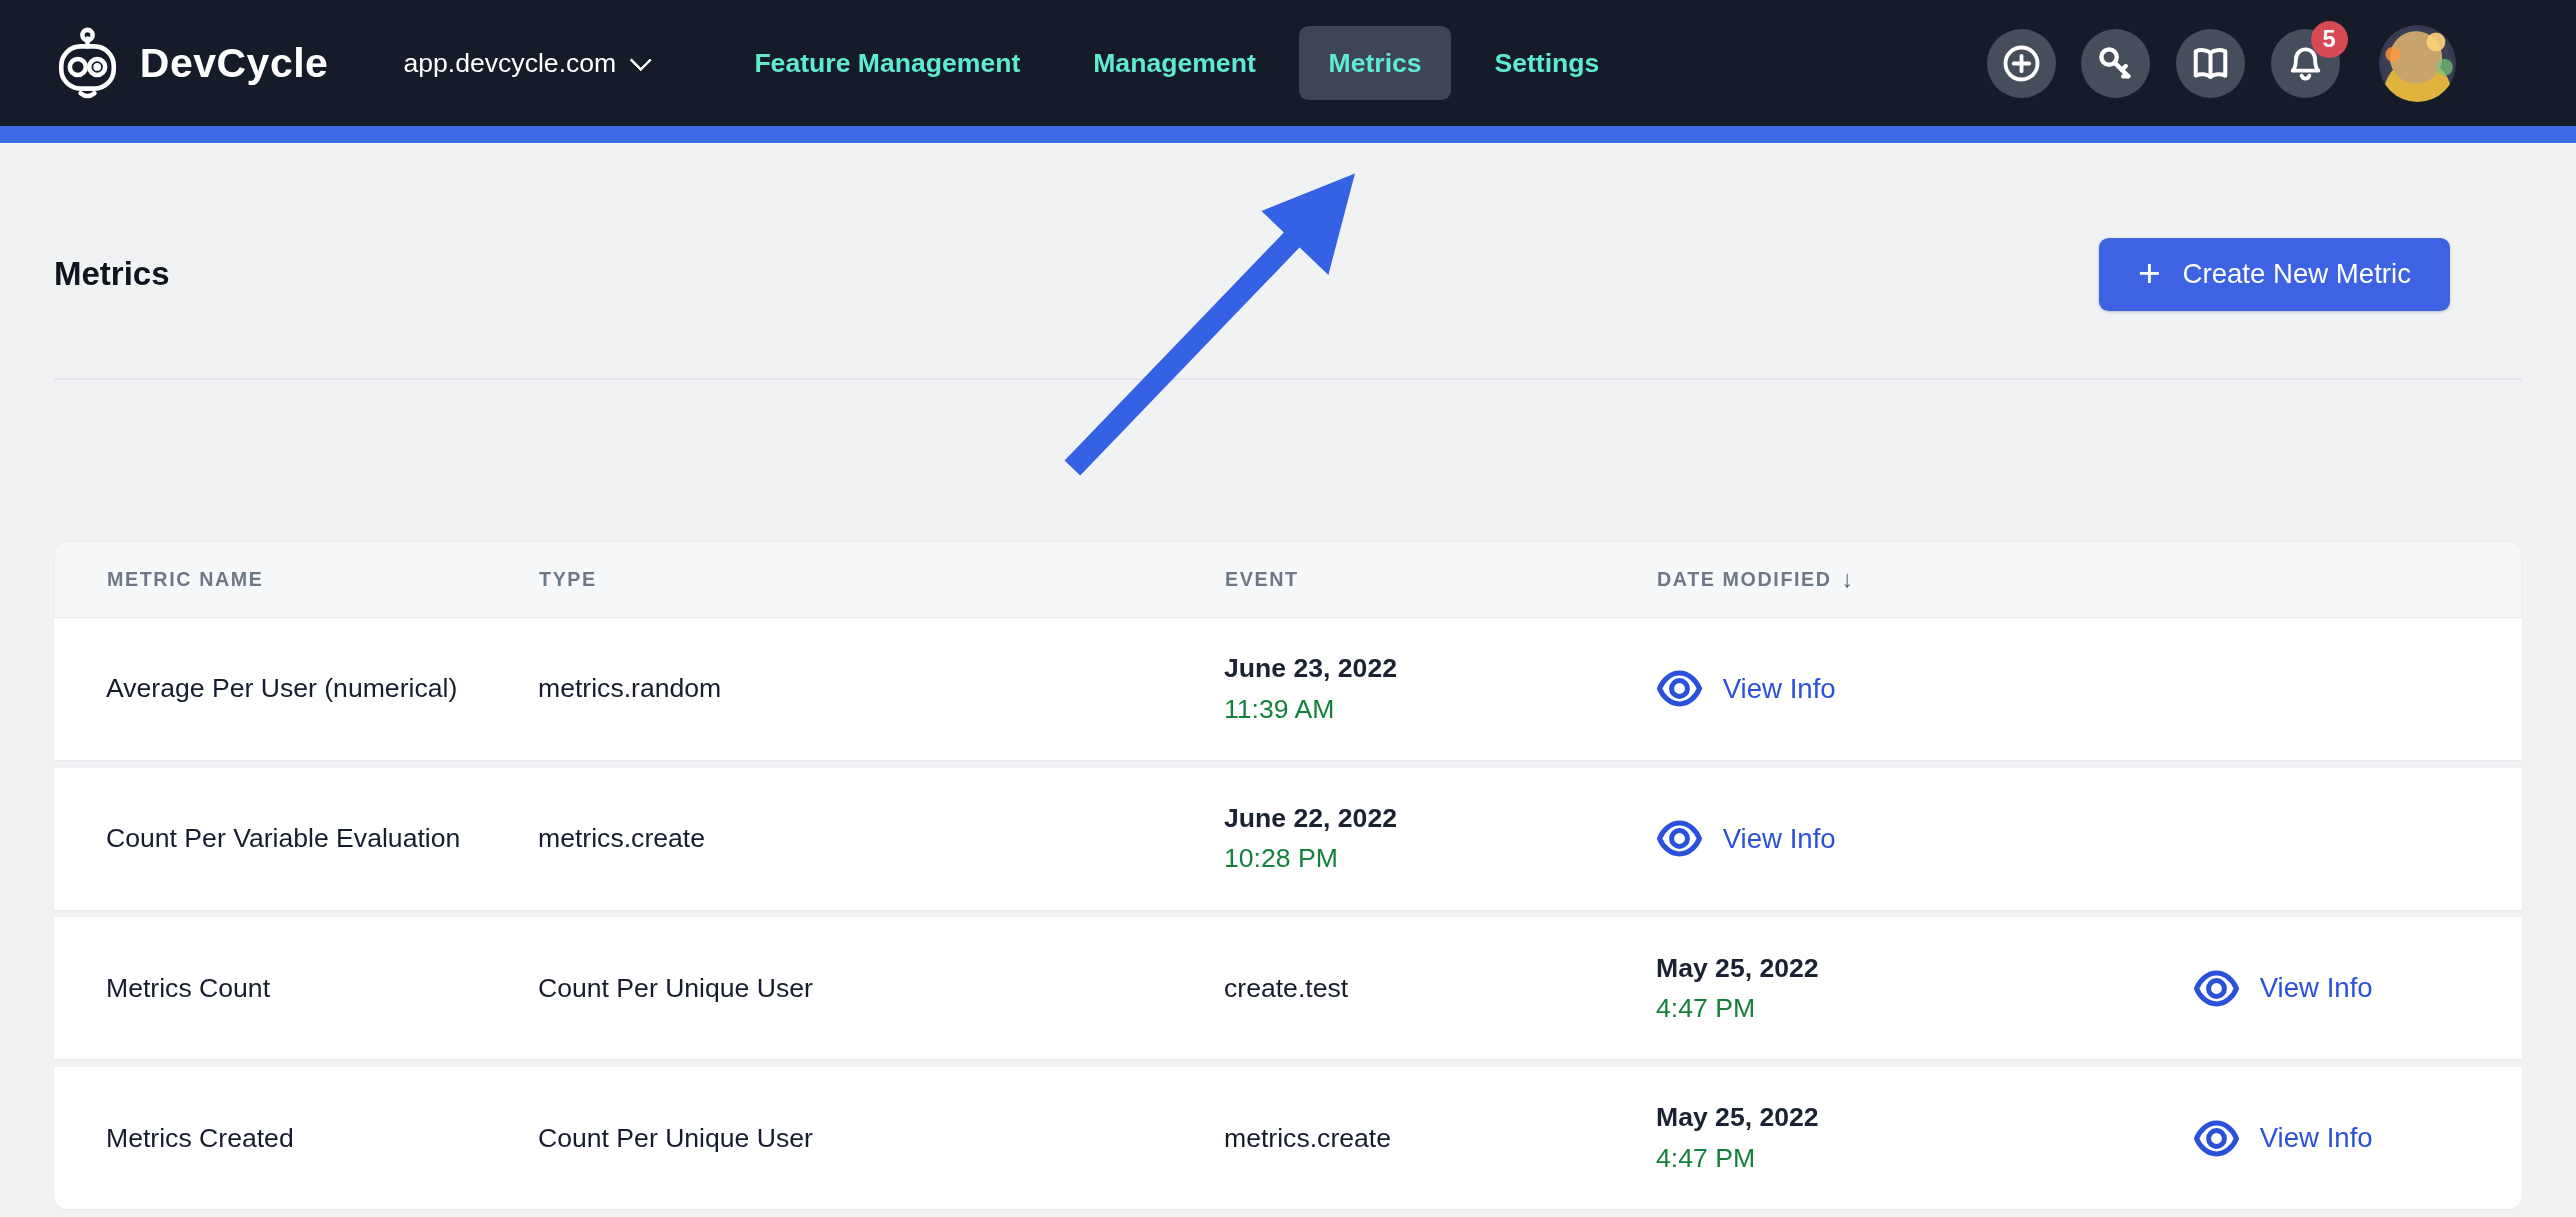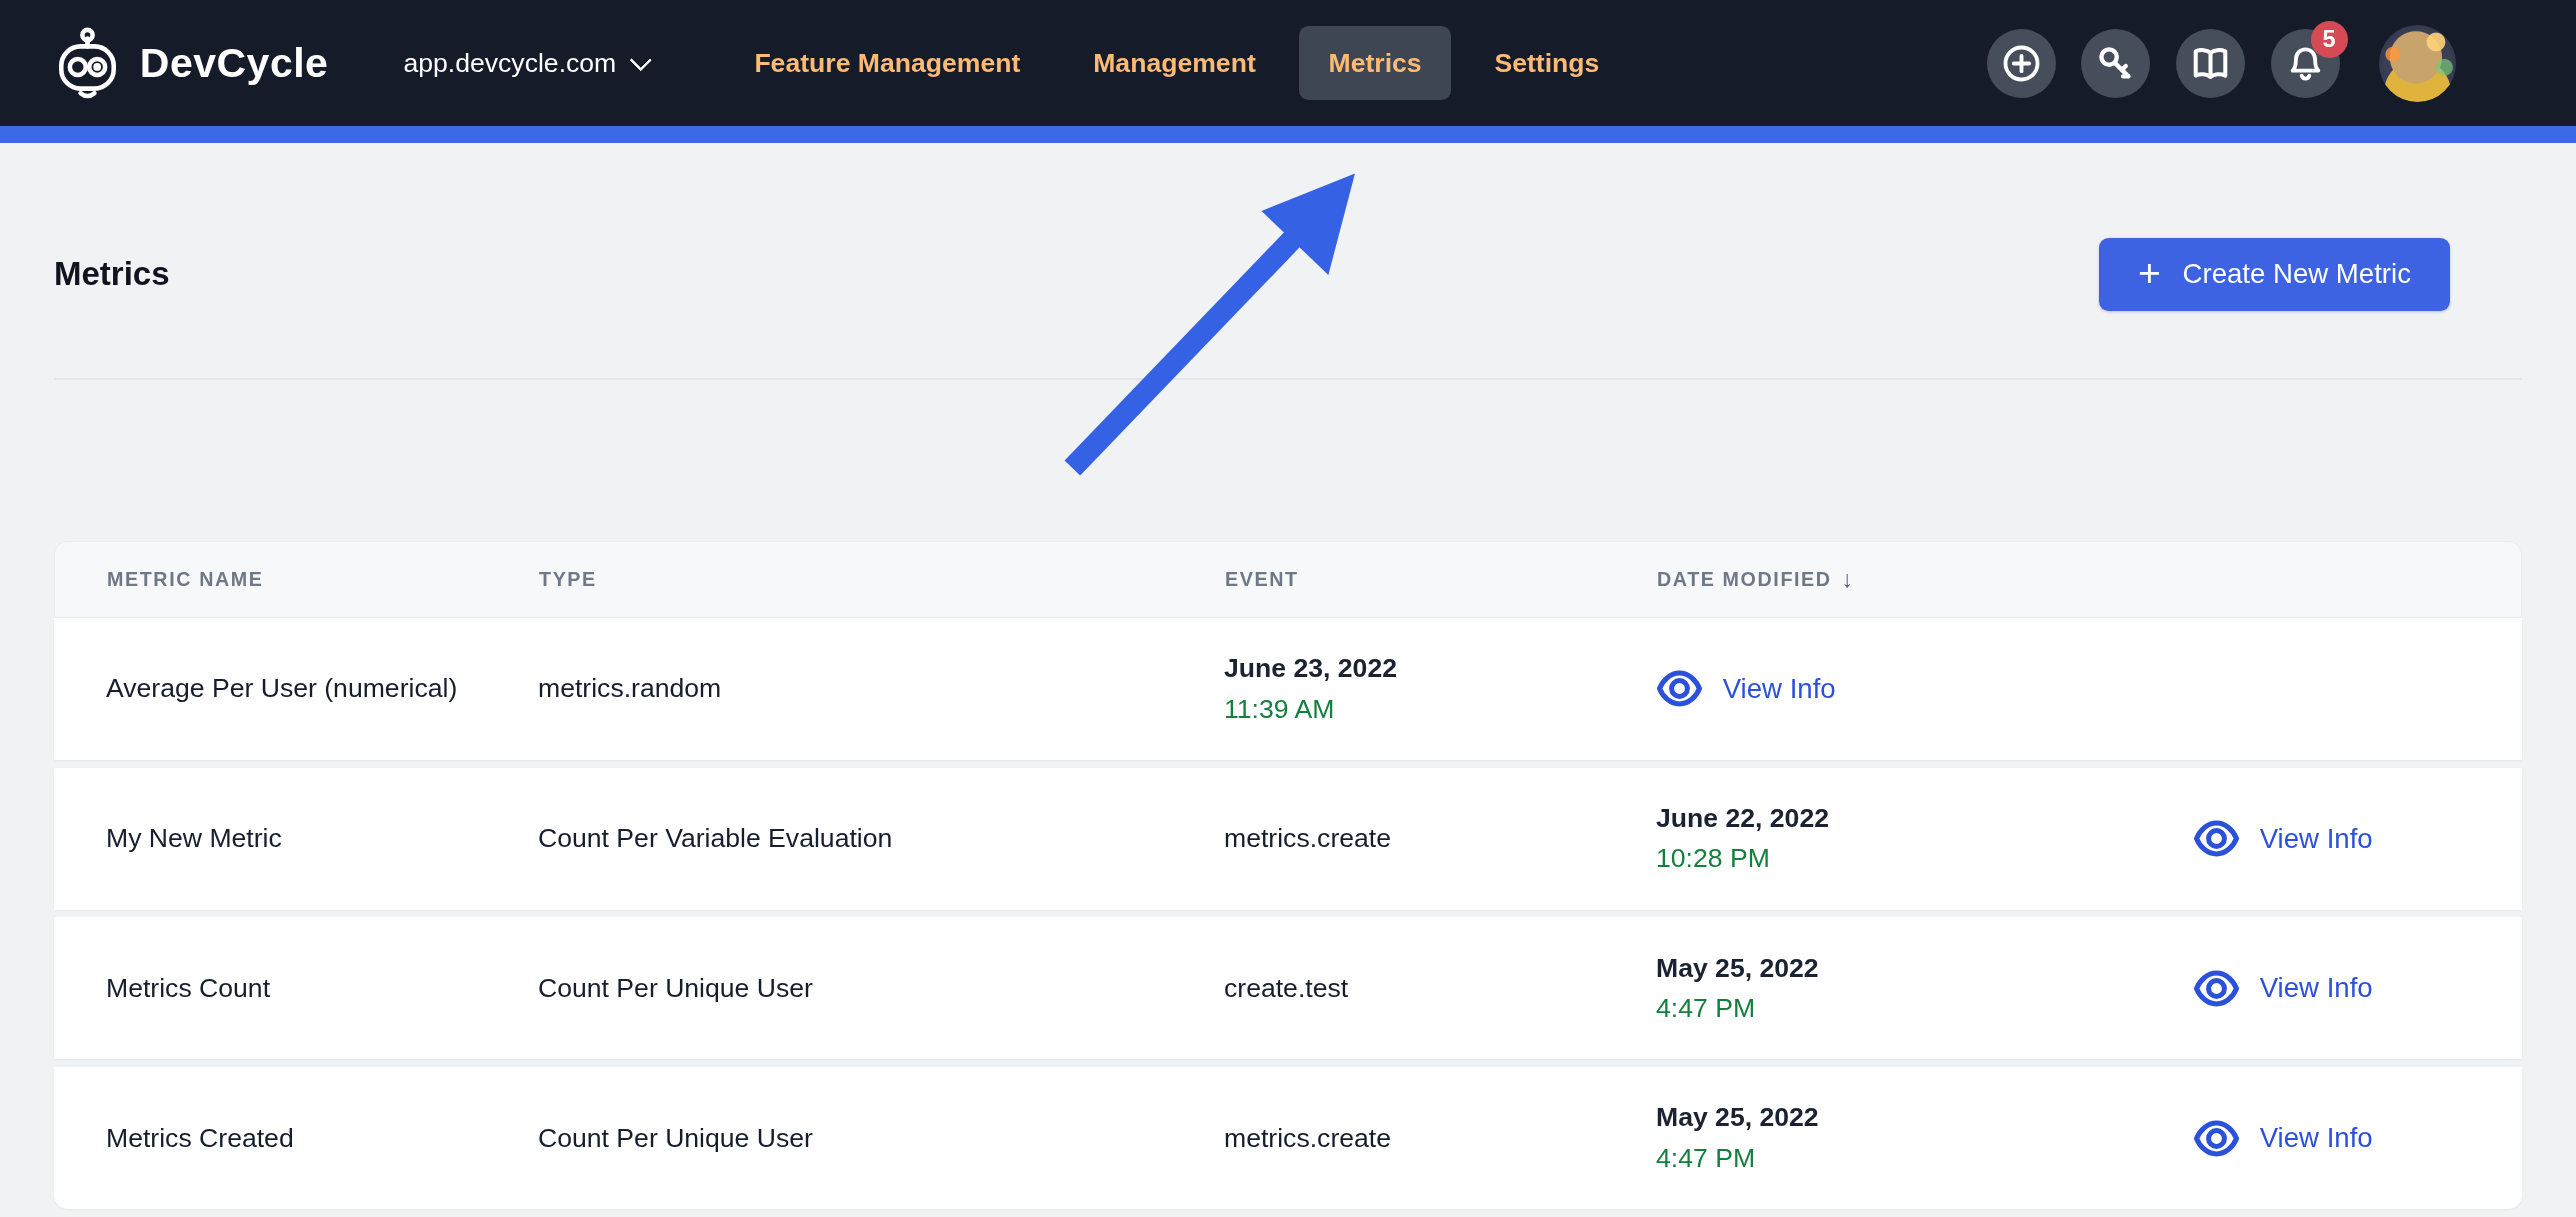--- a/index.html
+++ b/index.html
@@ -15,21 +15,21 @@
     padding:0 120px 0 51px; position:relative;
   }
   .brand { display:flex; align-items:center; gap:15.8px; }
   .brand svg { display:block; }
   .brand-name { color:#fff; font-size:41px; font-weight:700; letter-spacing:0.5px; }
   .proj { display:flex; align-items:center; gap:13.8px; margin-left:75px; cursor:pointer; }
   .proj-label { color:#fff; font-size:26.6px; font-weight:400; }
   .chev { width:15.8px; height:15.8px; border-right:3.4px solid #fff; border-bottom:3.4px solid #fff; transform:rotate(45deg) translateY(-3.9px); border-radius:1px; }
   .nav-links { display:flex; align-items:center; margin-left:79px; }
   .nav-link {
-    color:#fdba74; font-size:26.6px; font-weight:600; padding:21.7px 29.5px; border-radius:9.8px;
+    color:#5eead4; font-size:26.6px; font-weight:600; padding:21.7px 29.5px; border-radius:9.8px;
     cursor:pointer; white-space:nowrap; margin-right:13.8px;
   }
   .nav-link.active { background:#3e4654; }
   .nav-right { margin-left:auto; display:flex; align-items:center; gap:25.6px; }
   .icon-btn {
     width:69px; height:69px; border-radius:50%; background:#464e5c;
     display:flex; align-items:center; justify-content:center; cursor:pointer; position:relative;
   }
   .badge {
     position:absolute; top:-7.9px; right:-7.9px; min-width:37px; height:37px; border-radius:50%;
@@ -207,21 +207,20 @@
         <g fill="none" stroke="#2b50da" stroke-width="3.4">
           <path d="M16 5.5 C9.8 5.5 4.6 10.4 2.4 16 C4.6 21.6 9.8 26.5 16 26.5 C22.2 26.5 27.4 21.6 29.6 16 C27.4 10.4 22.2 5.5 16 5.5 Z"></path>
           <circle cx="16" cy="16" r="5.4"></circle>
         </g>
       </svg>
       <span>View Info</span>
     </div>
   </div>
 
   <div class="trow grid-row">
-    <div class="td">My New Metric</div>
     <div class="td">Count Per Variable Evaluation</div>
     <div class="td">metrics.create</div>
     <div>
       <div class="date-main">June 22, 2022</div>
       <div class="date-time">10:28 PM</div>
     </div>
     <div class="view-info">
       <svg width="47" height="47" viewBox="0 0 32 32">
         <g fill="none" stroke="#2b50da" stroke-width="3.4">
           <path d="M16 5.5 C9.8 5.5 4.6 10.4 2.4 16 C4.6 21.6 9.8 26.5 16 26.5 C22.2 26.5 27.4 21.6 29.6 16 C27.4 10.4 22.2 5.5 16 5.5 Z"></path>

